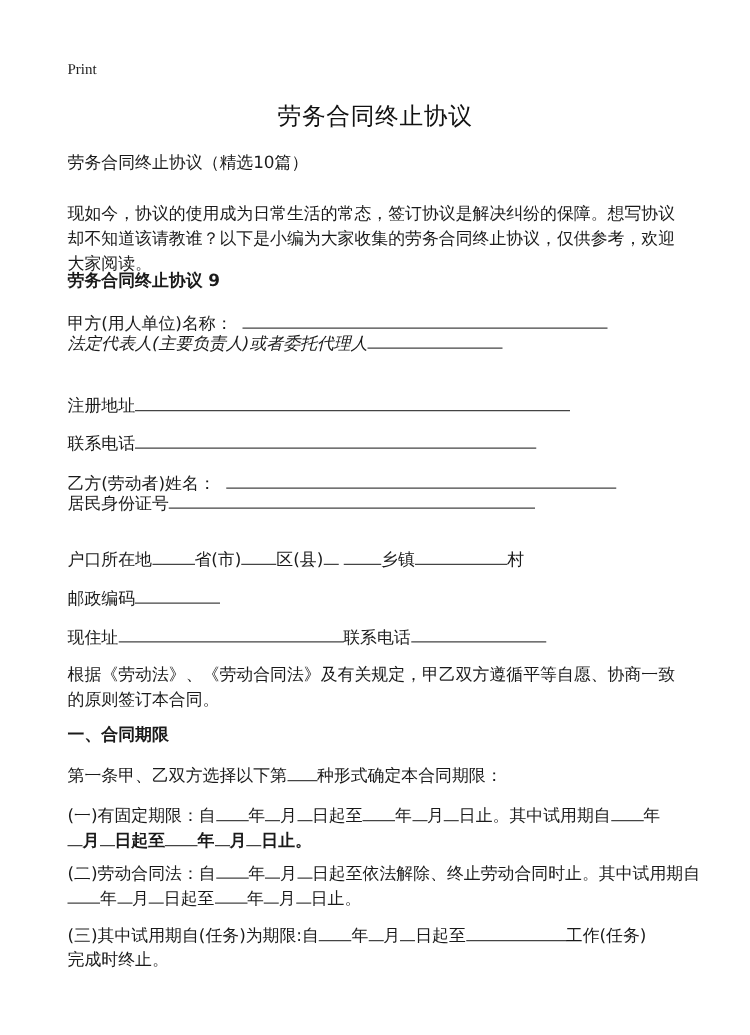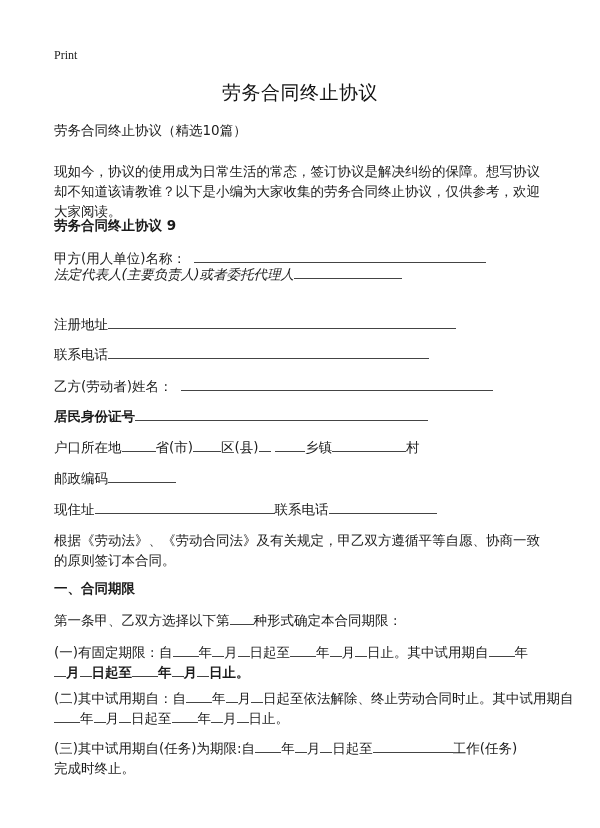--- a/index.html
+++ b/index.html
@@ -51,21 +51,21 @@
 </div>
 
 <div class="p" style="top:344px;">
   <span>联系电话</span><span class="ul" style="width:321px;"></span>
 </div>
 
 <div class="p" style="top:376px;">
   <span>乙方(劳动者)姓名：</span><span class="ul" style="width:312px;margin-left:8px;"></span>
 </div>
 
-<div class="p" style="top:406px;font-weight:bold;">
+<div class="p" style="top:392px;">
   <span>居民身份证号</span><span class="ul" style="width:293px;"></span>
 </div>
 
 <div class="p" style="top:437px;">
   <span>户口所在地</span><span class="ul" style="width:34px;"></span><span>省(市)</span><span class="ul" style="width:28px;"></span><span>区(县)</span><span class="ul" style="width:12px;"></span>&nbsp;<span class="ul" style="width:30px;"></span><span>乡镇</span><span class="ul" style="width:74px;"></span><span>村</span>
 </div>
 
 <div class="p" style="top:468px;">
   <span>邮政编码</span><span class="ul" style="width:68px;"></span>
 </div>
@@ -83,21 +83,21 @@
 </div>
 
 <div class="p" style="top:642px;text-align:right;">
   <span>(一)有固定期限：自</span><span class="ul" style="width:26px;"></span><span>年</span><span class="ul" style="width:12px;"></span><span>月</span><span class="ul" style="width:12px;"></span><span>日起至</span><span class="ul" style="width:26px;"></span><span>年</span><span class="ul" style="width:12px;"></span><span>月</span><span class="ul" style="width:12px;"></span><span>日止。</span><span>其中试用期自</span><span class="ul" style="width:26px;"></span><span>年</span>
 </div>
 <div class="p" style="top:662px;font-weight:bold;">
   <span class="ul" style="width:12px;"></span><span>月</span><span class="ul" style="width:12px;"></span><span>日起至</span><span class="ul" style="width:26px;"></span><span>年</span><span class="ul" style="width:12px;"></span><span>月</span><span class="ul" style="width:12px;"></span><span>日止。</span>
 </div>
 
 <div class="p" style="top:688px;">
-  <span>(二)其中试用期自：自</span><span class="ul" style="width:26px;"></span><span>年</span><span class="ul" style="width:12px;"></span><span>月</span><span class="ul" style="width:12px;"></span><span>日起至依法解除、终止劳动合同时止。其中试用期自</span>
+  <span>(二)劳动合同法：自</span><span class="ul" style="width:26px;"></span><span>年</span><span class="ul" style="width:12px;"></span><span>月</span><span class="ul" style="width:12px;"></span><span>日起至依法解除、终止劳动合同时止。其中试用期自</span>
 </div>
 <div class="p" style="top:708px;">
   <span class="ul" style="width:26px;"></span><span>年</span><span class="ul" style="width:12px;"></span><span>月</span><span class="ul" style="width:12px;"></span><span>日起至</span><span class="ul" style="width:26px;"></span><span>年</span><span class="ul" style="width:12px;"></span><span>月</span><span class="ul" style="width:12px;"></span><span>日止。</span>
 </div>
 
 <div class="p" style="top:738px;">
   <span>(三)其中试用期自(任务)为期限:自</span><span class="ul" style="width:26px;"></span><span>年</span><span class="ul" style="width:12px;"></span><span>月</span><span class="ul" style="width:12px;"></span><span>日起至</span><span class="ul" style="width:80px;"></span><span>工作(任务)</span>
 </div>
 <div class="p" style="top:758px;">完成时终止。</div>
 

